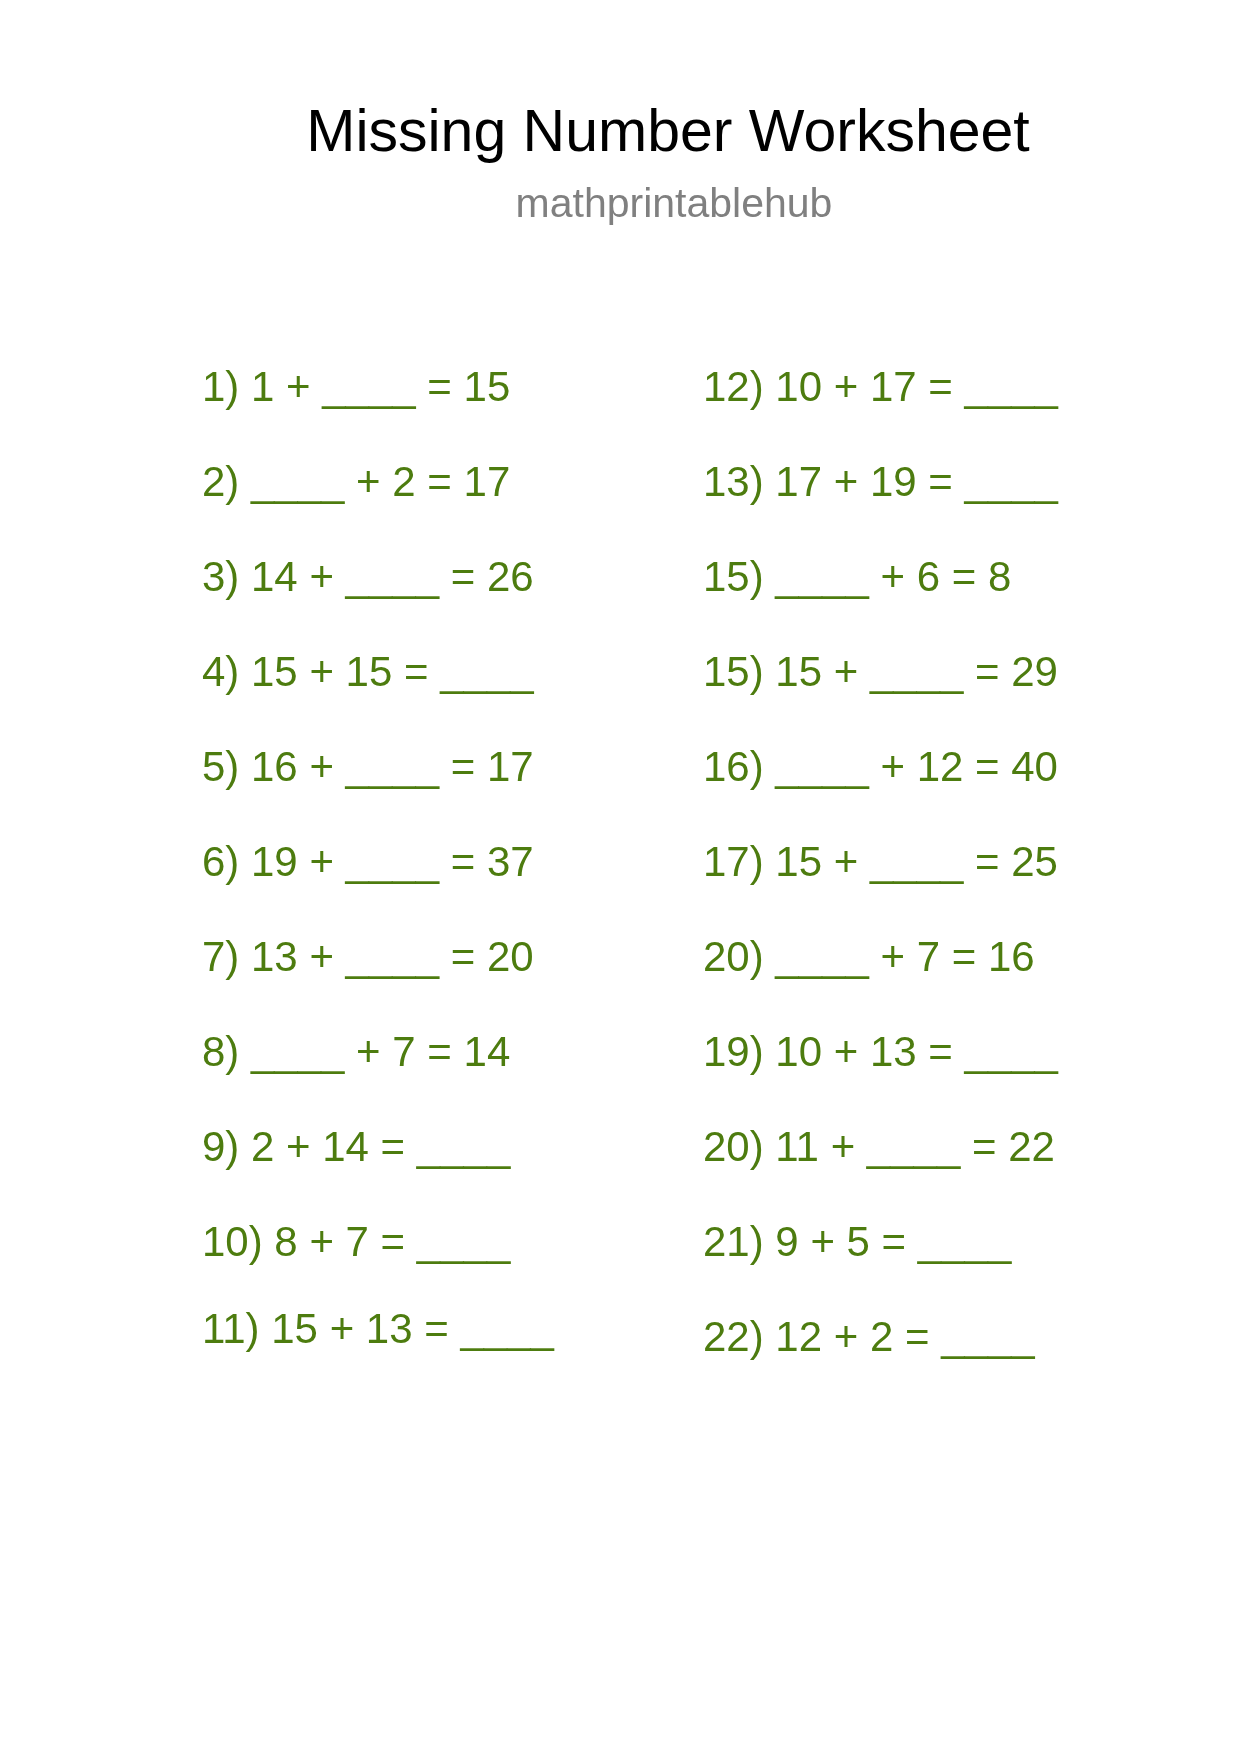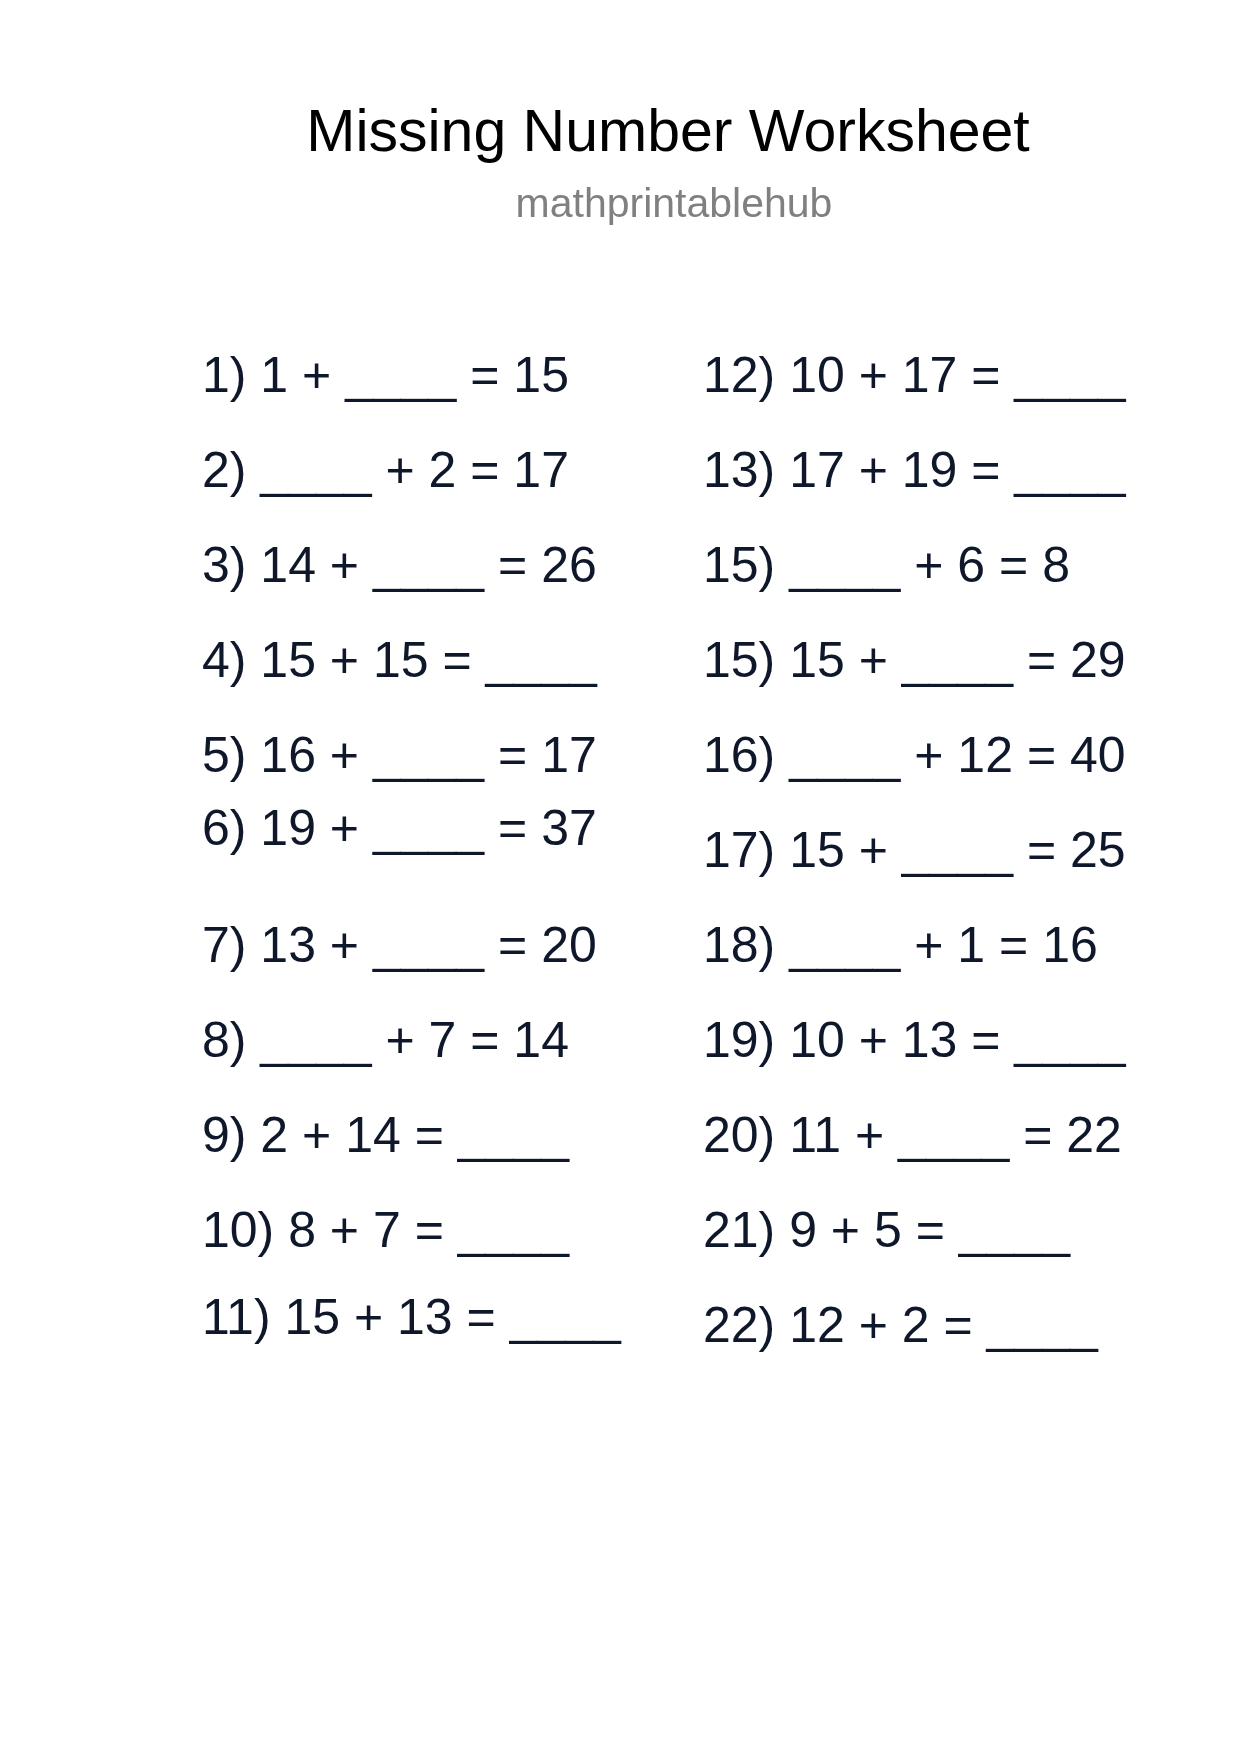--- a/index.html
+++ b/index.html
@@ -39,53 +39,54 @@
     }
     .column {
       position: absolute;
       top: 0;
     }
     .column.left { left: 202px; }
     .column.right { left: 703px; }
     .problem {
       position: absolute;
       left: 0;
-      font-size: 50px;
+      font-size: 42px;
       line-height: 54px;
       white-space: pre;
-      color: #0f172a;
+      color: #4d7c0f;
+      margin-top: 12px;
     }
   </style>
 </head>
 <body>
 
 <div>
   <div class="title">Missing Number Worksheet</div>
   <div class="subtitle">mathprintablehub</div>
 
   <div class="column left">
     <div class="problem" style="top:348px">1) 1 + ____ = 15</div>
     <div class="problem" style="top:443px">2) ____ + 2 = 17</div>
     <div class="problem" style="top:538px">3) 14 + ____ = 26</div>
     <div class="problem" style="top:633px">4) 15 + 15 = ____</div>
     <div class="problem" style="top:728px">5) 16 + ____ = 17</div>
-    <div class="problem" style="top:801px">6) 19 + ____ = 37</div>
+    <div class="problem" style="top:823px">6) 19 + ____ = 37</div>
     <div class="problem" style="top:918px">7) 13 + ____ = 20</div>
     <div class="problem" style="top:1013px">8) ____ + 7 = 14</div>
     <div class="problem" style="top:1108px">9) 2 + 14 = ____</div>
     <div class="problem" style="top:1203px">10) 8 + 7 = ____</div>
     <div class="problem" style="top:1290px">11) 15 + 13 = ____</div>
   </div>
 
   <div class="column right">
     <div class="problem" style="top:348px">12) 10 + 17 = ____</div>
     <div class="problem" style="top:443px">13) 17 + 19 = ____</div>
     <div class="problem" style="top:538px">15) ____ + 6 = 8</div>
     <div class="problem" style="top:633px">15) 15 + ____ = 29</div>
     <div class="problem" style="top:728px">16) ____ + 12 = 40</div>
     <div class="problem" style="top:823px">17) 15 + ____ = 25</div>
-    <div class="problem" style="top:918px">18) ____ + 1 = 16</div>
+    <div class="problem" style="top:918px">20) ____ + 7 = 16</div>
     <div class="problem" style="top:1013px">19) 10 + 13 = ____</div>
     <div class="problem" style="top:1108px">20) 11 + ____ = 22</div>
     <div class="problem" style="top:1203px">21) 9 + 5 = ____</div>
     <div class="problem" style="top:1298px">22) 12 + 2 = ____</div>
   </div>
 </div>
 
 </body></html>

